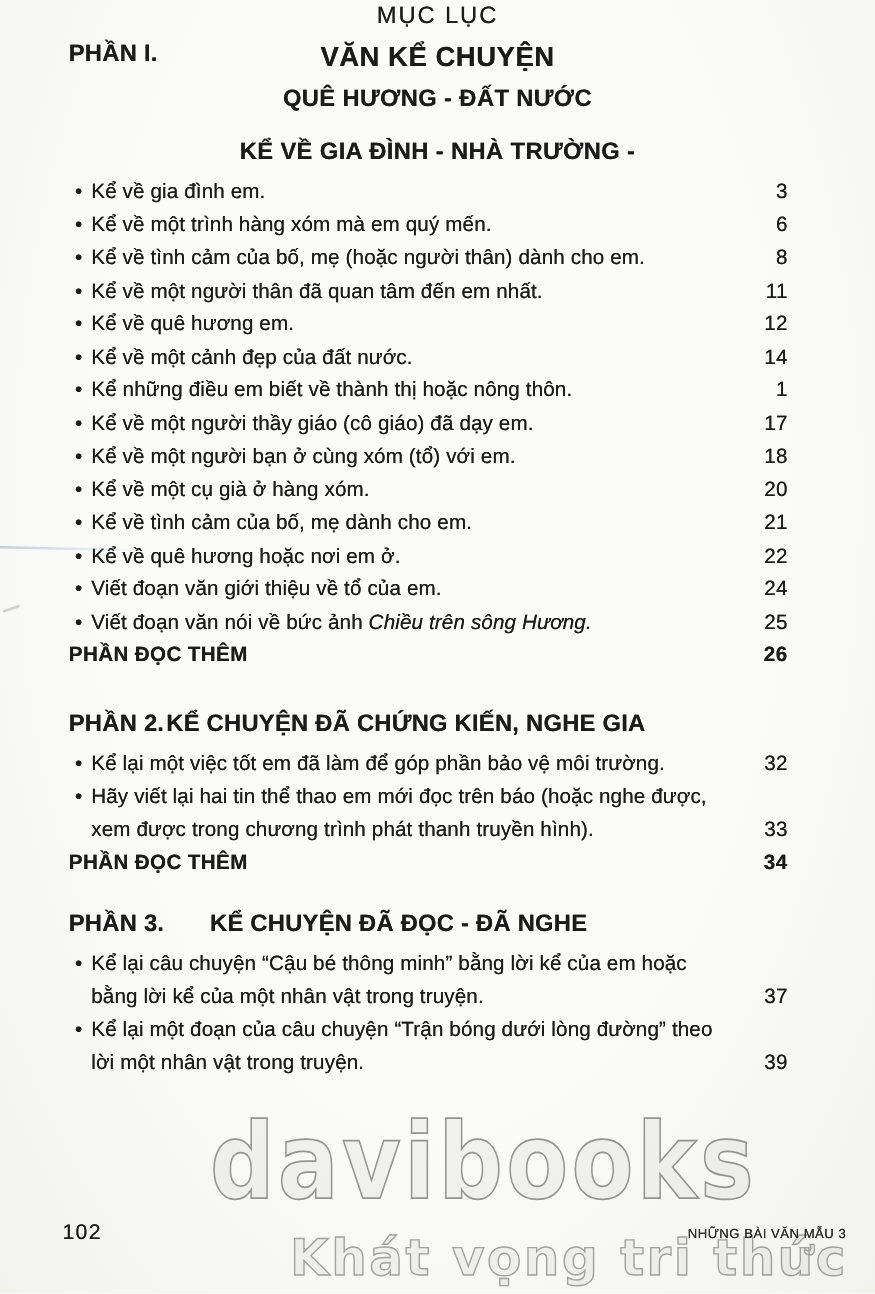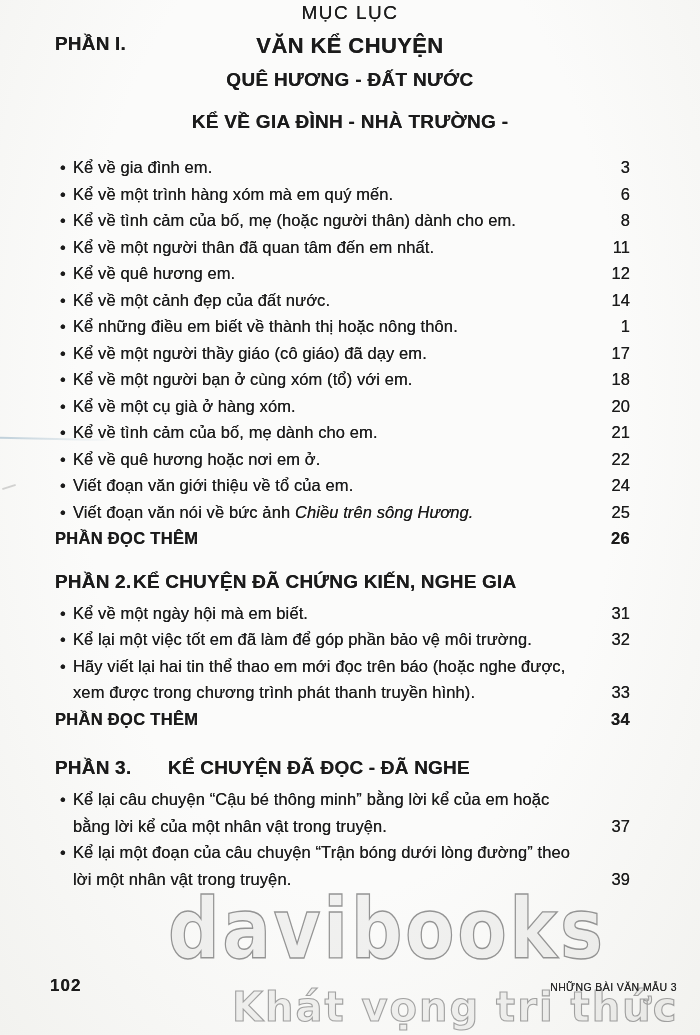--- a/index.html
+++ b/index.html
@@ -45,21 +45,21 @@
     text-align: center;
     font-weight: 700;
     font-size: 19px;
     line-height: 37px;
     letter-spacing: 0.3px;
   }
   .subtitle.first { margin-top: 5px; }
 
   
   ul.toc-list { list-style: none; margin: 0; padding: 0 70px 0 55px; }
-  ul.toc-list.first { margin-top: 14px; }
+  ul.toc-list.first { margin-top: 0; }
   ul.toc-list.follow { margin-top: 4px; }
 
   .entry {
     display: flex;
     align-items: flex-end;
     font-size: 16.5px;
     line-height: 26.5px;
     letter-spacing: 0.1px;
   }
   .entry-text { flex: 1 1 auto; padding-left: 18px; text-indent: -18px; }
@@ -70,34 +70,34 @@
   .entry.plain .entry-text { padding-left: 0; text-indent: 0; }
 
   
   .section-heading {
     display: flex;
     padding: 0 70px 0 55px;
     font-weight: 700;
     font-size: 19px;
     line-height: 28px;
     letter-spacing: 0.2px;
-    margin-top: 16px;
+    margin-top: 28px;
   }
   .section-heading.s3 { margin-top: 22px; }
   .heading-label { flex: 0 0 78px; }
   .section-heading.s3 .heading-label { flex-basis: 113px; }
   .heading-title { flex: 1 1 auto; }
 
   
   .footer-page-number {
     position: absolute;
     left: 50px;
     top: 976px;
     font-size: 17px;
-    font-weight: 700;
+    font-weight: 400;
     letter-spacing: 1px;
     z-index: 2;
   }
   .footer-book-title {
     position: absolute;
     right: 23px;
     top: 981px;
     font-size: 10.5px;
     letter-spacing: 0.4px;
     color: #2a2a2a;
@@ -244,24 +244,20 @@
           <span class="entry-page">26</span>
         </li>
       </ul>
 
     <div class="section-heading s2">
       <span class="heading-label">PHẦN 2.</span>
       <span class="heading-title">KỂ CHUYỆN ĐÃ CHỨNG KIẾN, NGHE GIA</span>
     </div>
     <ul class="toc-list follow">
         <li class="entry">
-          <span class="entry-text"><span class="bullet">•</span><span>Kể về một ngày hội mà em biết.</span></span>
-          <span class="entry-page">31</span>
-        </li>
-        <li class="entry">
           <span class="entry-text"><span class="bullet">•</span><span>Kể lại một việc tốt em đã làm để góp phần bảo vệ môi trường.</span></span>
           <span class="entry-page">32</span>
         </li>
         <li class="entry">
           <span class="entry-text"><span class="bullet">•</span><span>Hãy viết lại hai tin thể thao em mới đọc trên báo (hoặc nghe được, xem được trong chương trình phát thanh truyền hình).</span></span>
           <span class="entry-page">33</span>
         </li>
         <li class="entry plain">
           <span class="entry-text"><span>PHẦN ĐỌC THÊM</span></span>
           <span class="entry-page">34</span>

